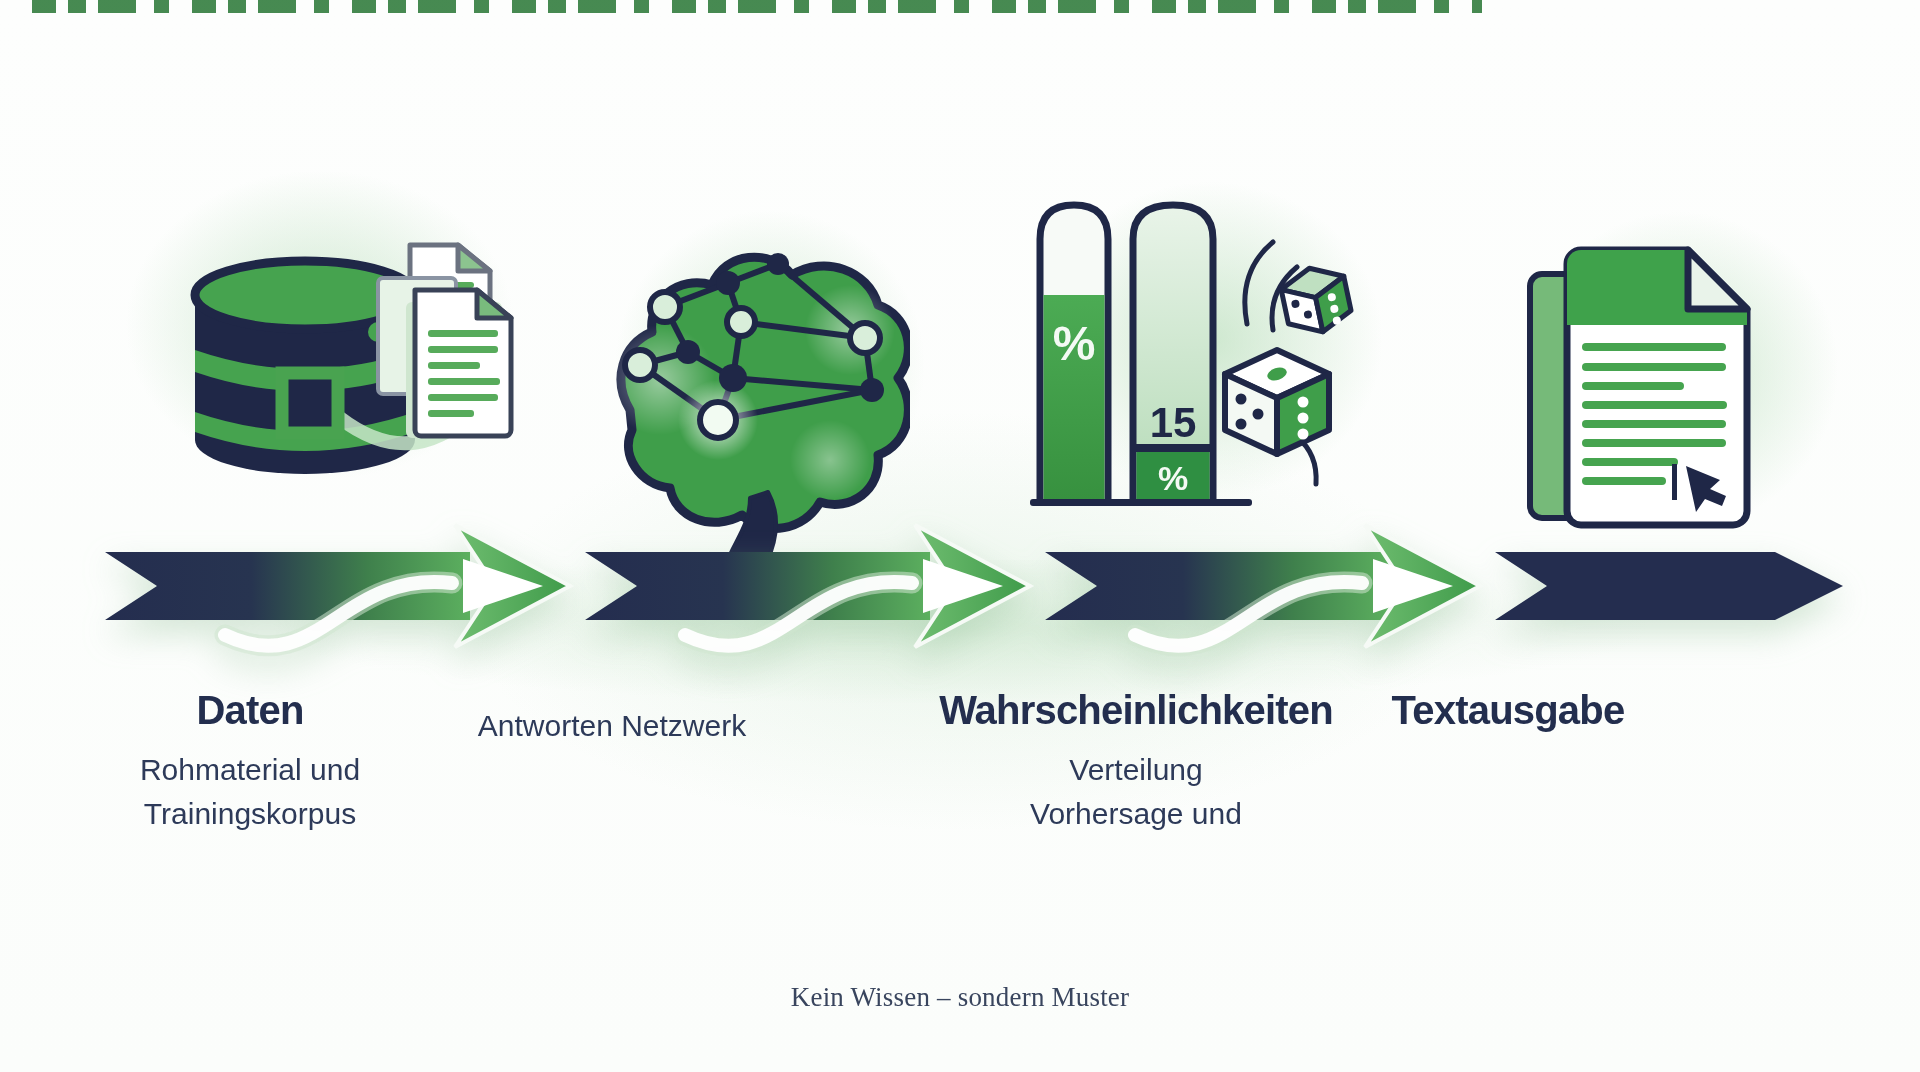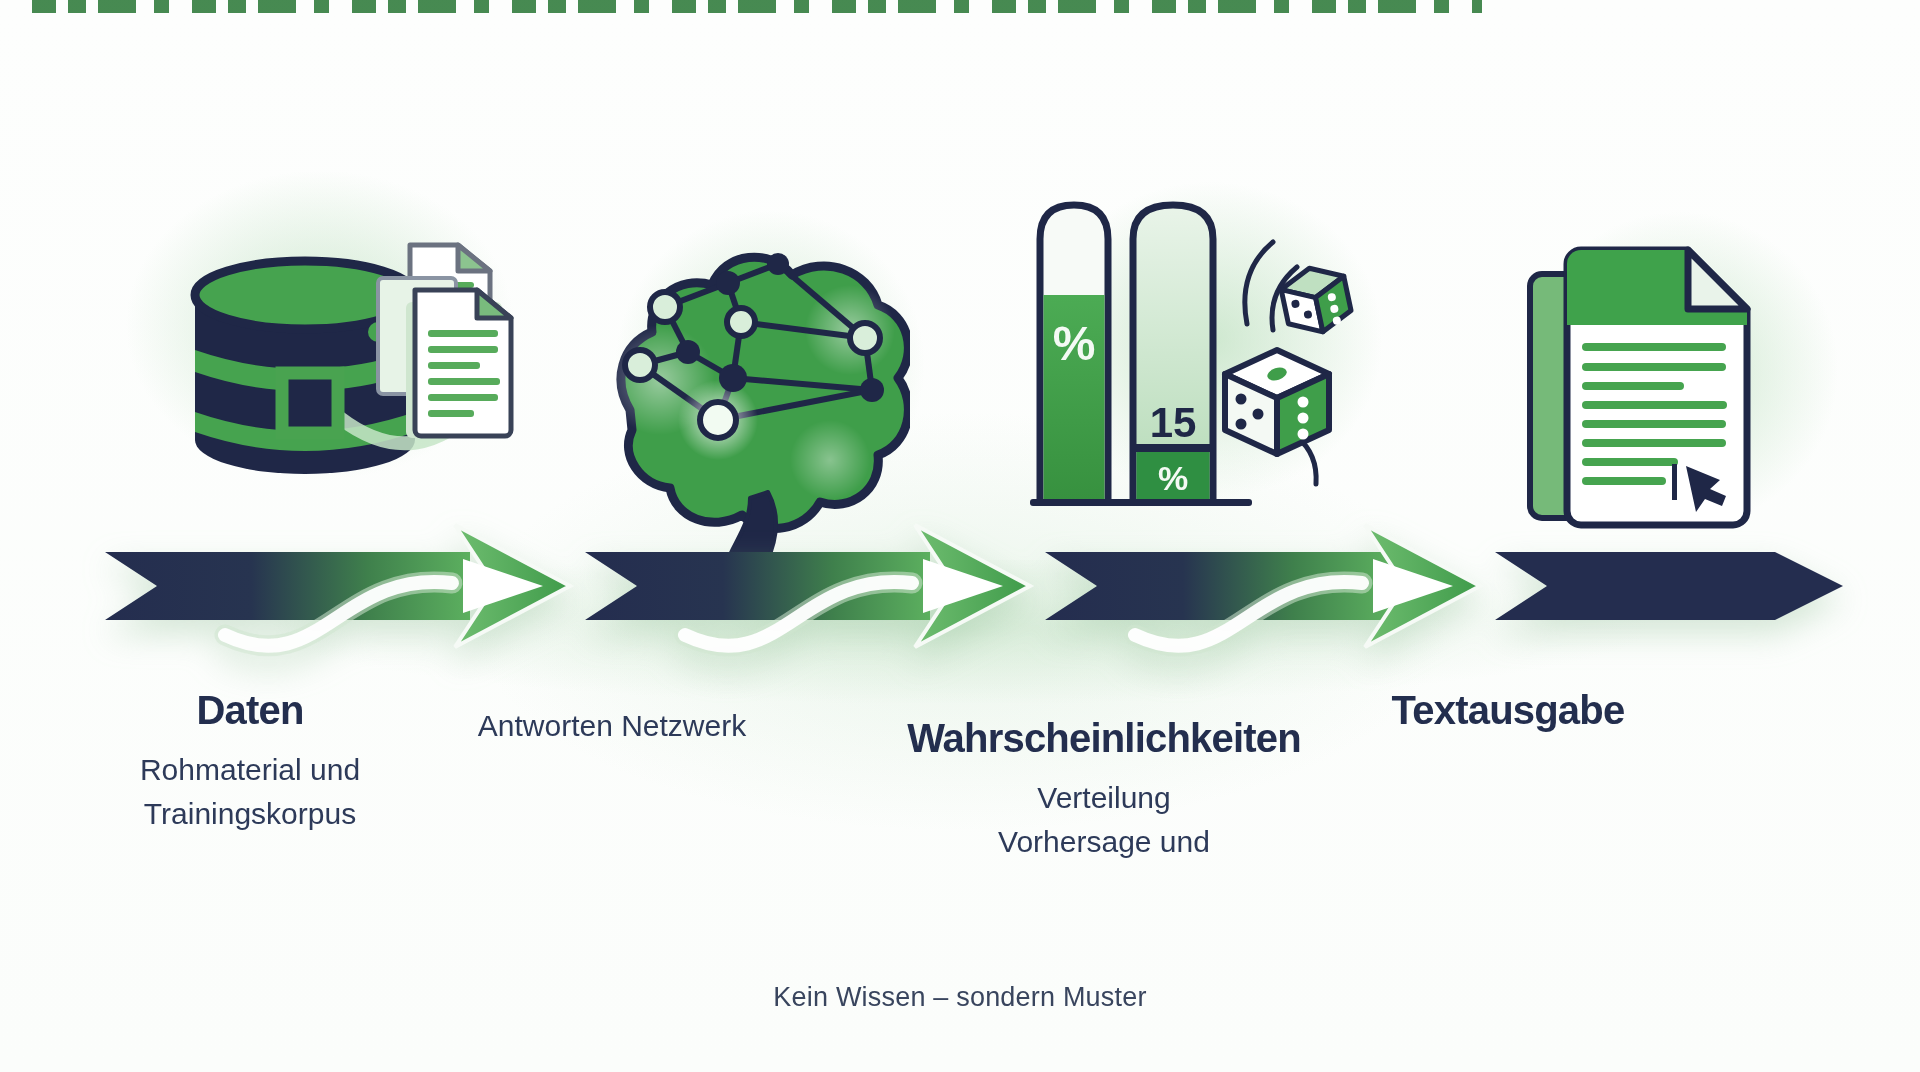--- a/index.html
+++ b/index.html
@@ -26,21 +26,21 @@
   .g4{left:1460px;top:150px; width:440px; height:440px;}
   .g5{left:0px;   top:560px; width:1920px; height:170px;
     background:radial-gradient(ellipse 48% 60% at 50% 40%, rgba(170,214,172,.30), rgba(170,214,172,0) 75%);}
   .icon-svg{position:absolute;}
   .arrow-svg{position:absolute; left:0; top:495px;
     filter:drop-shadow(0 14px 16px rgba(140,190,145,.35));}
   .stage-label{position:absolute; width:560px; text-align:center; top:688px;}
   .stage-title{font-size:40px; font-weight:700; letter-spacing:-0.8px; color:#232e4e; line-height:1.1;}
   .stage-sub{margin-top:16px; font-size:30px; color:#2d3a59; line-height:1.45;}
   .footer{position:absolute; left:0; top:982px; width:1920px; text-align:center;
-    font-size:27px; color:#39455e; letter-spacing:.2px;}
+    font-size:27px; color:#39455e; letter-spacing:.2px;font-family:Liberation Serif, serif;}
 </style>
 </head>
 <body>
 
 <div class="canvas">
 
   <div class="top-artifact"></div>
 
   <div class="glow g1"></div>
   <div class="glow g2"></div>
@@ -244,21 +244,21 @@
       <div>Trainingskorpus</div>
     </div>
   </div>
 
   <div class="stage-label" style="left:332px;">
     <div class="stage-sub">
       <div>Antworten Netzwerk</div>
     </div>
   </div>
 
-  <div class="stage-label" style="left:824px;margin-top:28px;">
+  <div class="stage-label" style="left:856px;">
     <div class="stage-title">Wahrscheinlichkeiten</div>
     <div class="stage-sub">
       <div>Verteilung</div>
       <div>Vorhersage und</div>
     </div>
   </div>
 
   <div class="stage-label" style="left:1228px;">
     <div class="stage-title">Textausgabe</div>
   </div>

